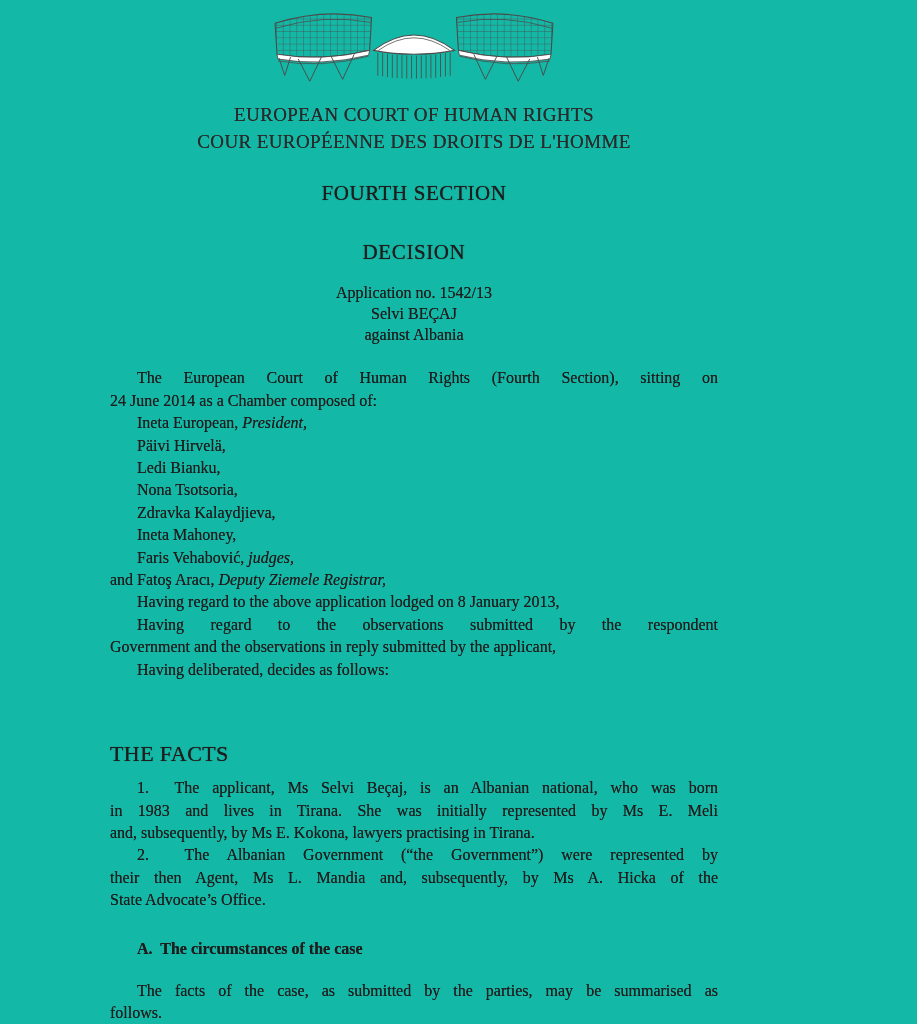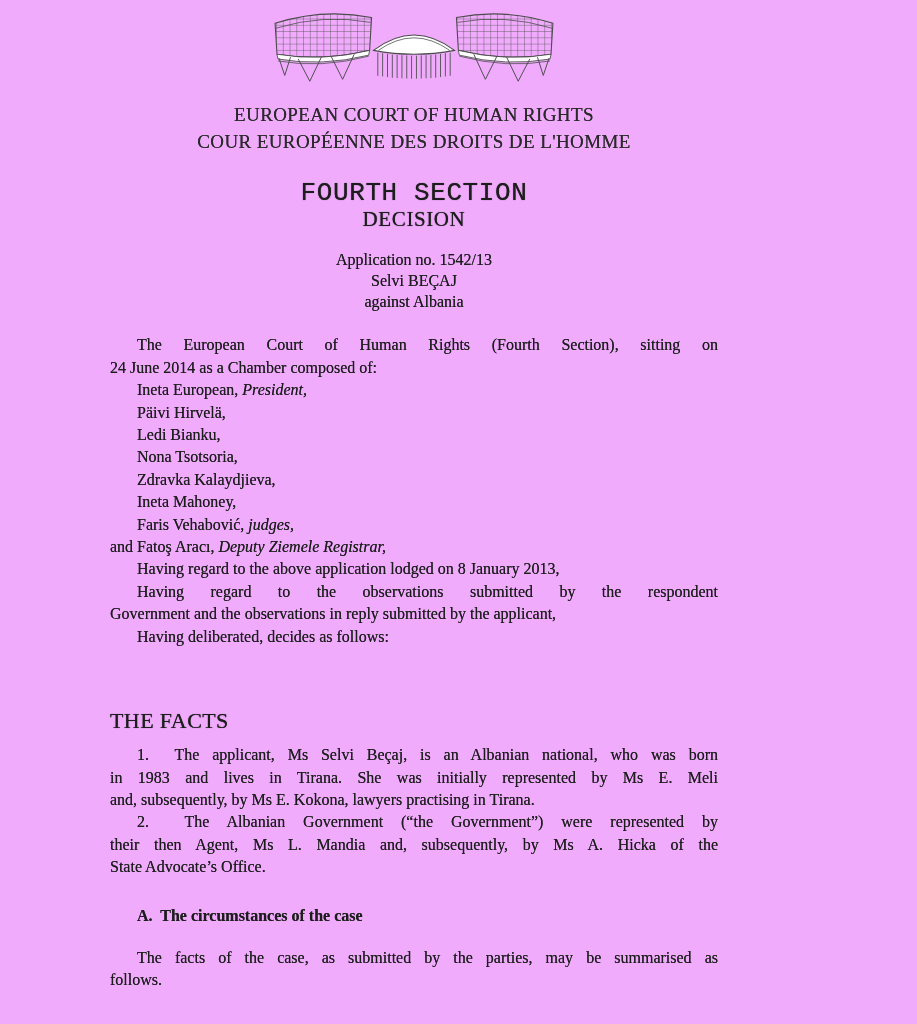--- a/index.html
+++ b/index.html
@@ -4,43 +4,43 @@
 <style>
   html,body{margin:0;padding:0;}
   body{
     width:917px;height:1024px;
     background:#ffffff;
     font-family:"Liberation Serif","DejaVu Serif",serif;
     color:#1d1d1d;
   }
   .page{
     position:relative;width:917px;height:1024px;
-    background:#f0abfc;overflow:hidden;
+    background:#14b8a6;overflow:hidden;
   }
   .col{
     position:absolute;left:110px;top:0;width:608px;
     font-size:16px;line-height:22.4px;
     text-shadow:0 0 0.45px rgba(35,35,35,0.85);
   }
   .center{text-align:center;}
   .logo-wrap{width:290px;margin:6px auto 0;}
   .court-name-en{
     margin-top:10px;font-size:19px;line-height:22px;
     letter-spacing:0.4px;color:#2a2a2a;
   }
   .court-name-fr{
     margin-top:5px;font-size:19px;line-height:22px;
     letter-spacing:0.4px;color:#2a2a2a;
   }
   .section-title{
-    margin-top:28px;font-size:26px;line-height:24px;
-    letter-spacing:0.6px;text-shadow:0 0 0.8px rgba(30,30,30,0.9);font-family:Liberation Mono, monospace;
+    margin-top:28px;font-size:21px;line-height:24px;
+    letter-spacing:0.6px;text-shadow:0 0 0.8px rgba(30,30,30,0.9);
   }
   .decision-title{
-    margin-top:2px;font-size:21px;line-height:24px;
+    margin-top:35px;font-size:21px;line-height:24px;
     letter-spacing:0.6px;text-shadow:0 0 0.8px rgba(30,30,30,0.9);
   }
   .app-block{margin-top:18px;font-size:16px;line-height:21px;}
   .intro{margin-top:22px;}
   .jl{text-align:justify;text-align-last:justify;}
   .jl.first{text-indent:27px;}
   .jl.last{text-align-last:left;}
   .members .jl{text-align:left;text-align-last:left;text-indent:0;padding-left:27px;}
   .members .jl:last-child{padding-left:0;}
   em{font-style:italic;}

